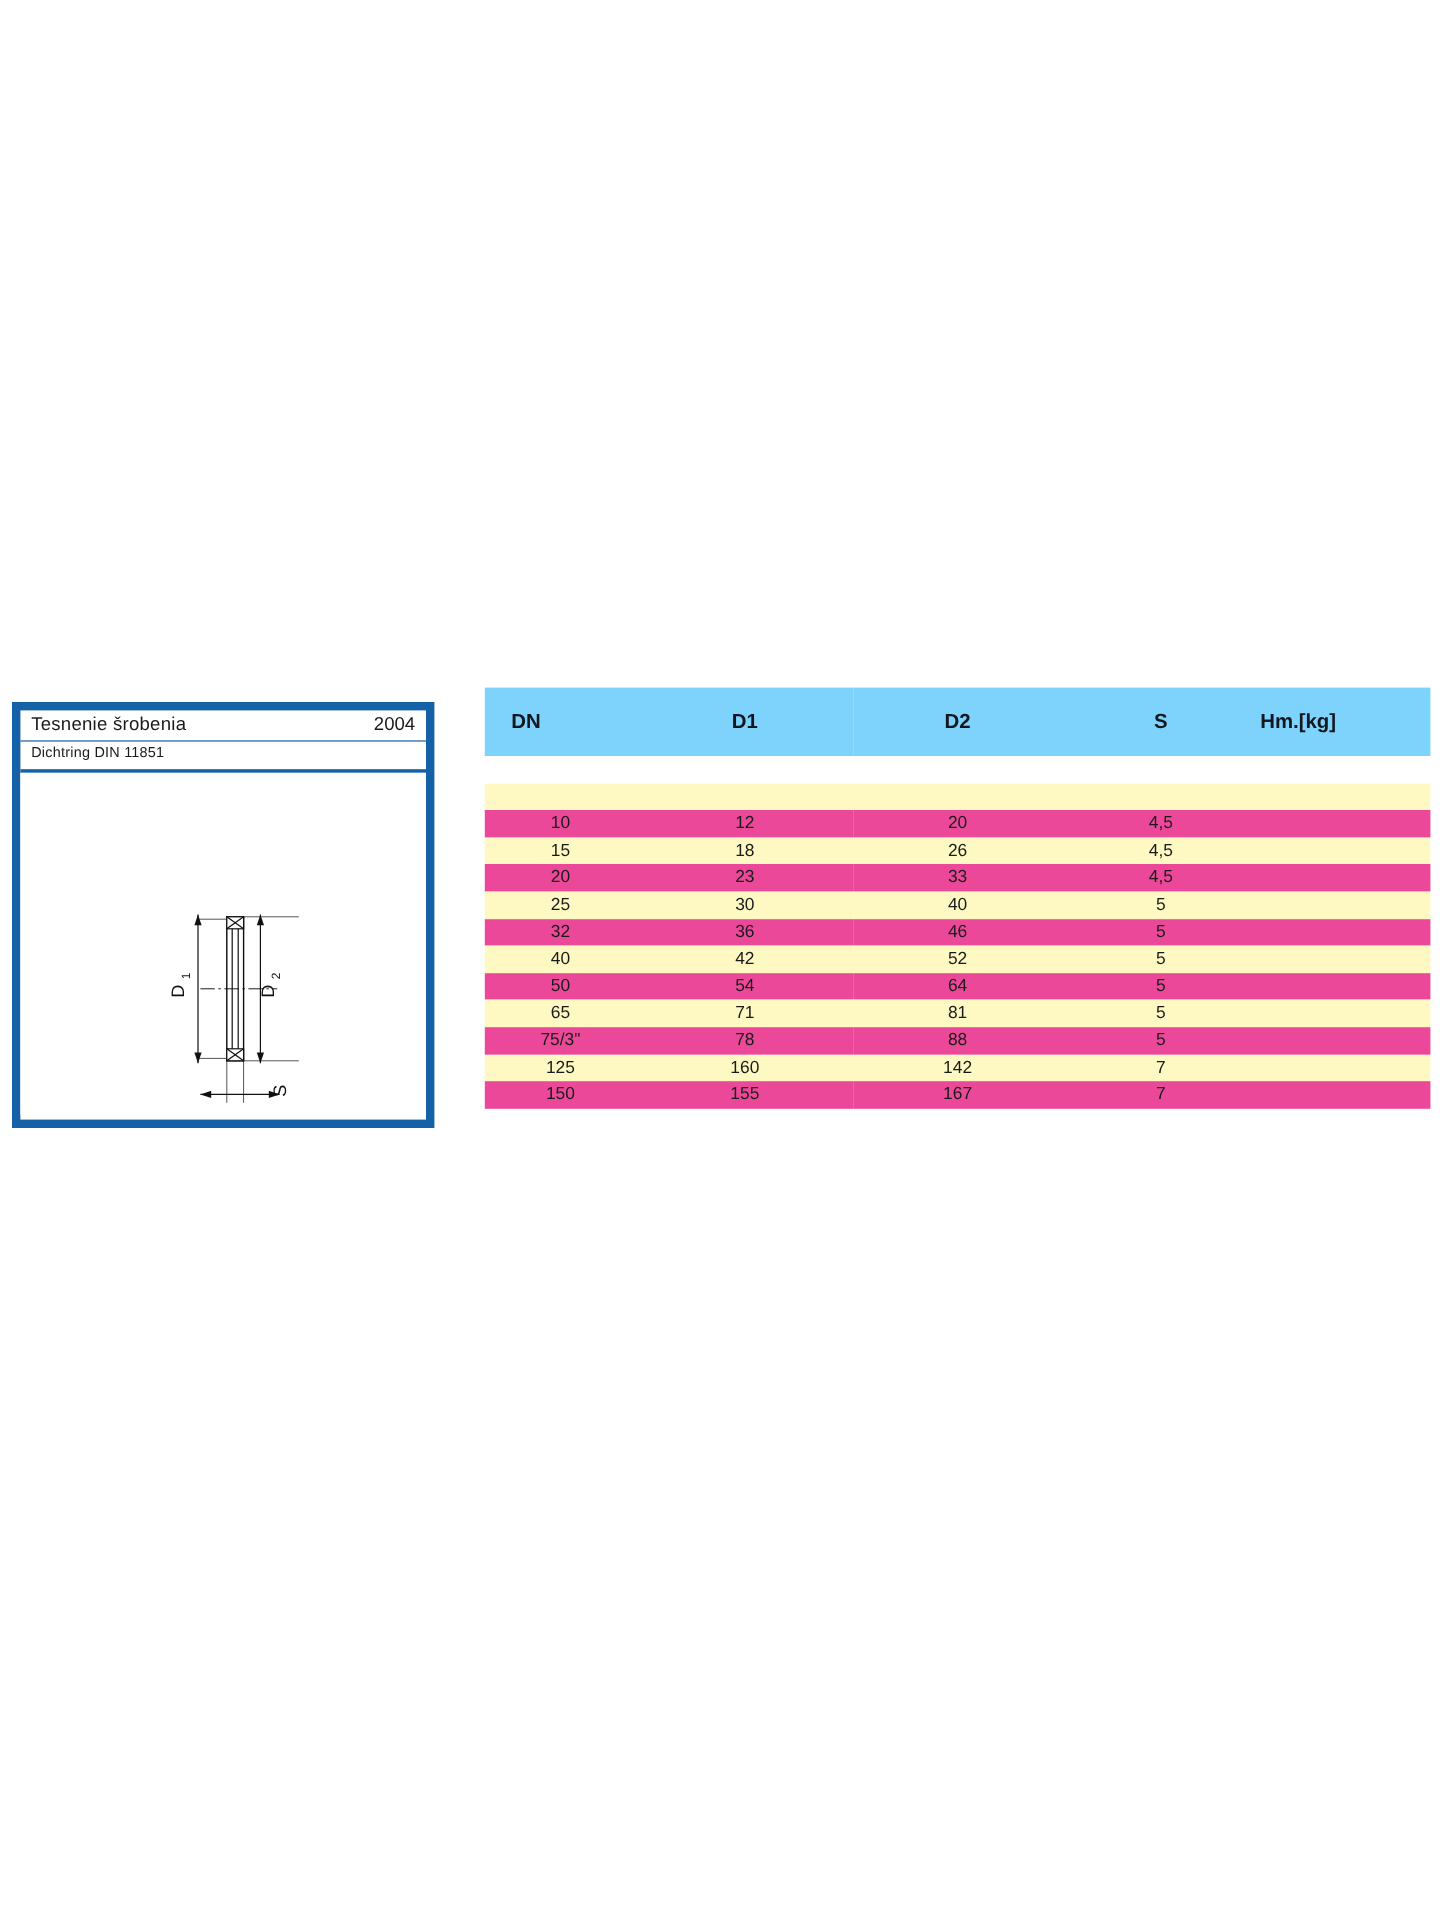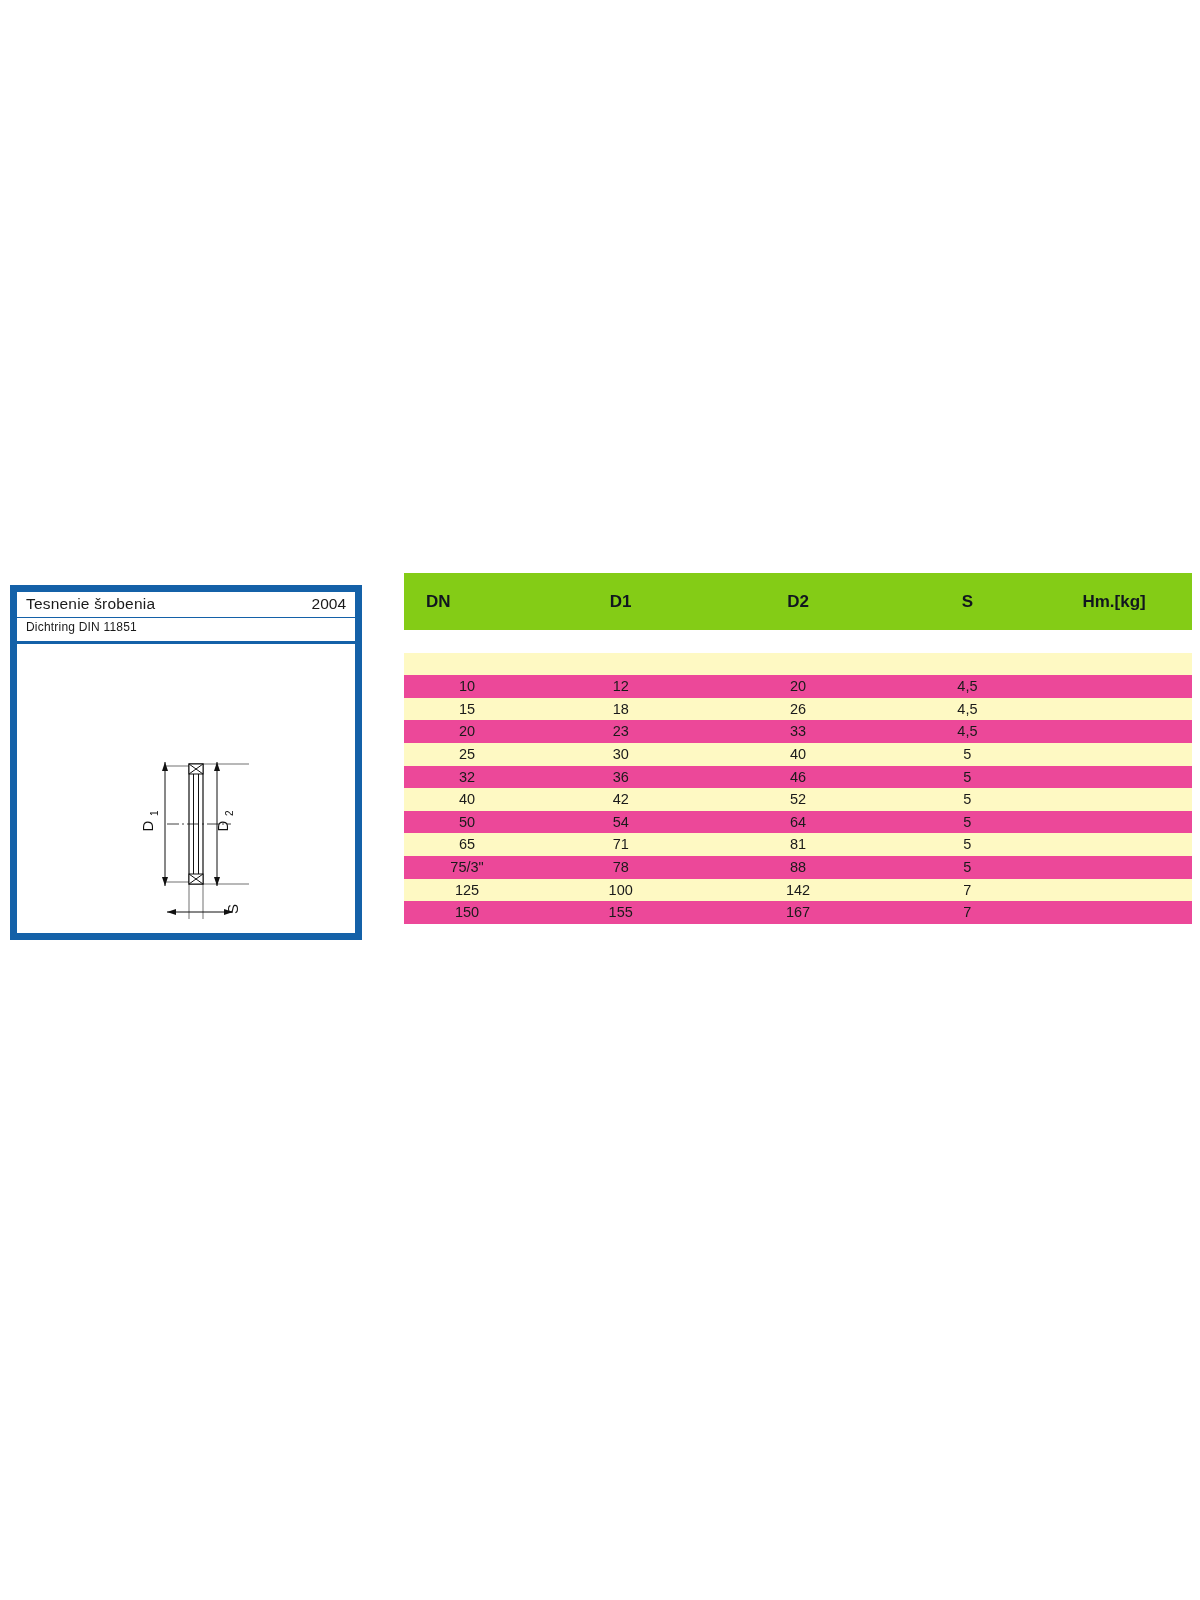--- a/index.html
+++ b/index.html
@@ -75,31 +75,31 @@
     left: 404px;
     top: 573px;
     width: 788px;
   }
   table.spec {
     border-collapse: collapse;
     width: 100%;
     table-layout: fixed;
   }
   table.spec thead th {
-    background: #84cc16;
+    background: #7dd3fc;
     font-size: 17px;
     font-weight: bold;
     color: #11161f;
     height: 57px;
     vertical-align: middle;
     text-align: center;
     padding: 0;
   }
   table.spec thead th.col-dn { text-align: left; padding-left: 22px; }
-  table.spec thead th.col-hm { text-align: center; padding-right: 14px; }
+  table.spec thead th.col-hm { text-align: left; padding-right: 14px; }
 
   table.spec tbody td {
     font-size: 14.5px;
     color: #1a1a1a;
     text-align: center;
     height: 22.6px;
     padding: 0;
     line-height: 22.6px;
   }
   tr.band-light td { background: #ec4899; }
@@ -264,21 +264,21 @@
         </tr>
         <tr class="band-light">
           <td class="col-dn">75/3"</td>
           <td class="col-d1">78</td>
           <td class="col-d2">88</td>
           <td class="col-s">5</td>
           <td class="col-hm"></td>
         </tr>
         <tr class="band-dark">
           <td class="col-dn">125</td>
-          <td class="col-d1">100</td>
+          <td class="col-d1">160</td>
           <td class="col-d2">142</td>
           <td class="col-s">7</td>
           <td class="col-hm"></td>
         </tr>
         <tr class="band-light">
           <td class="col-dn">150</td>
           <td class="col-d1">155</td>
           <td class="col-d2">167</td>
           <td class="col-s">7</td>
           <td class="col-hm"></td>

